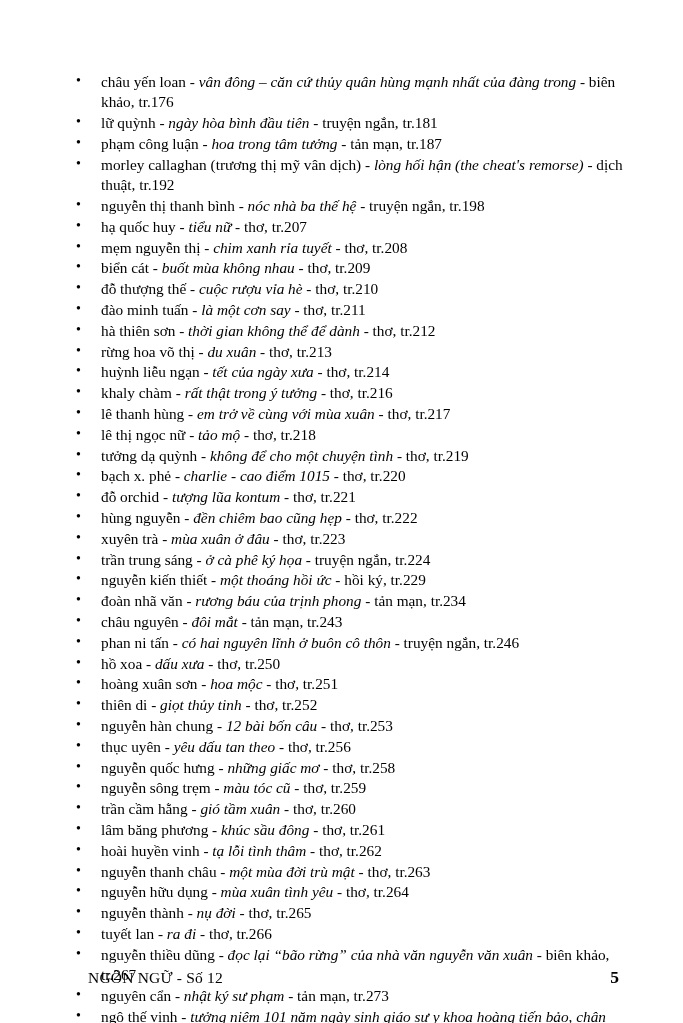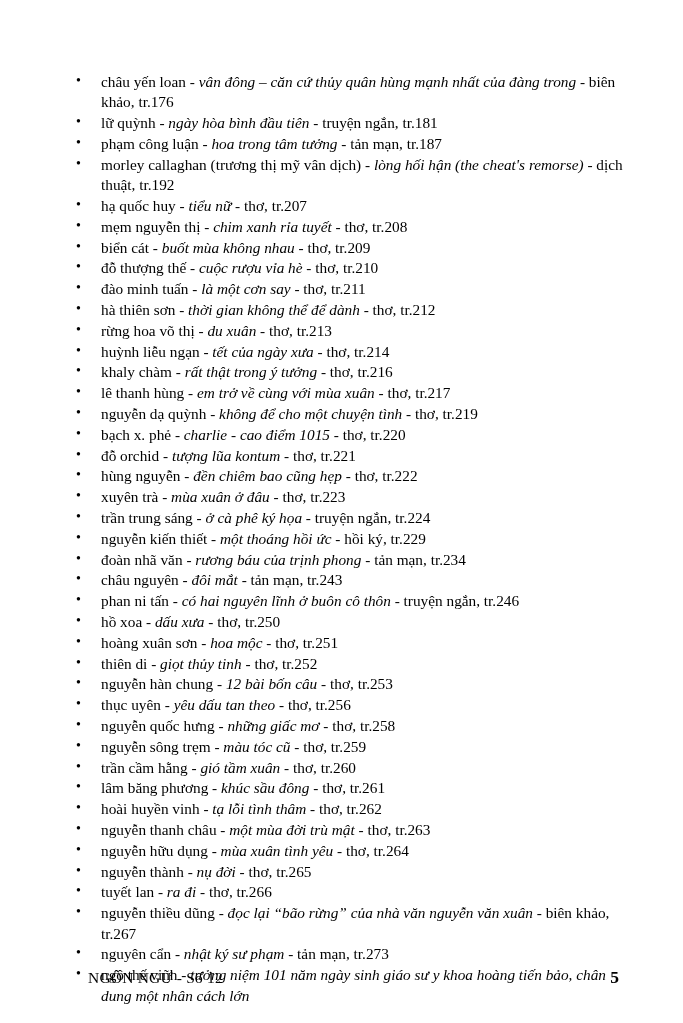--- a/index.html
+++ b/index.html
@@ -84,20 +84,23 @@
       <li class="toc-item">
         <span class="cont"><span>lữ quỳnh - </span><span class="ital">ngày hòa bình đầu tiên</span><span> - truyện ngắn, tr.181</span></span>
       </li>
       <li class="toc-item">
         <span class="cont"><span>phạm công luận - </span><span class="ital">hoa trong tâm tưởng</span><span> - tản mạn, tr.187</span></span>
       </li>
       <li class="toc-item">
         <span class="cont"><span>morley callaghan (trương thị mỹ vân dịch) - </span><span class="ital">lòng hối hận (the cheat's remorse)</span><span> - dịch thuật, tr.192</span></span>
       </li>
       <li class="toc-item">
+        <span class="cont"><span>nguyễn thị thanh bình - </span><span class="ital">nóc nhà ba thế hệ</span><span> - truyện ngắn, tr.198</span></span>
+      </li>
+      <li class="toc-item">
         <span class="cont"><span>hạ quốc huy - </span><span class="ital">tiểu nữ</span><span> - thơ, tr.207</span></span>
       </li>
       <li class="toc-item">
         <span class="cont"><span>mẹm nguyễn thị - </span><span class="ital">chim xanh rỉa tuyết</span><span> - thơ, tr.208</span></span>
       </li>
       <li class="toc-item">
         <span class="cont"><span>biển cát - </span><span class="ital">buốt mùa không nhau</span><span> - thơ, tr.209</span></span>
       </li>
       <li class="toc-item">
         <span class="cont"><span>đỗ thượng thế - </span><span class="ital">cuộc rượu vỉa hè</span><span> - thơ, tr.210</span></span>
@@ -114,21 +117,24 @@
       <li class="toc-item">
         <span class="cont"><span>huỳnh liễu ngạn - </span><span class="ital">tết của ngày xưa</span><span> - thơ, tr.214</span></span>
       </li>
       <li class="toc-item">
         <span class="cont"><span>khaly chàm - </span><span class="ital">rất thật trong ý tưởng</span><span> - thơ, tr.216</span></span>
       </li>
       <li class="toc-item">
         <span class="cont"><span>lê thanh hùng - </span><span class="ital">em trở về cùng với mùa xuân</span><span> - thơ, tr.217</span></span>
       </li>
       <li class="toc-item">
-        <span class="cont"><span>nguyễn dạ quỳnh - </span><span class="ital">không để cho một chuyện tình</span><span> - thơ, tr.219</span></span>
+        <span class="cont"><span>lê thị ngọc nữ - </span><span class="ital">tảo mộ</span><span> - thơ, tr.218</span></span>
+      </li>
+      <li class="toc-item">
+        <span class="cont"><span>tưởng dạ quỳnh - </span><span class="ital">không để cho một chuyện tình</span><span> - thơ, tr.219</span></span>
       </li>
       <li class="toc-item">
         <span class="cont"><span>bạch x. phẻ - </span><span class="ital">charlie - cao điểm 1015</span><span> - thơ, tr.220</span></span>
       </li>
       <li class="toc-item">
         <span class="cont"><span>đỗ orchid - </span><span class="ital">tượng lũa kontum</span><span> - thơ, tr.221</span></span>
       </li>
       <li class="toc-item">
         <span class="cont"><span>hùng nguyễn - </span><span class="ital">đền chiêm bao cũng hẹp</span><span> - thơ, tr.222</span></span>
       </li>

